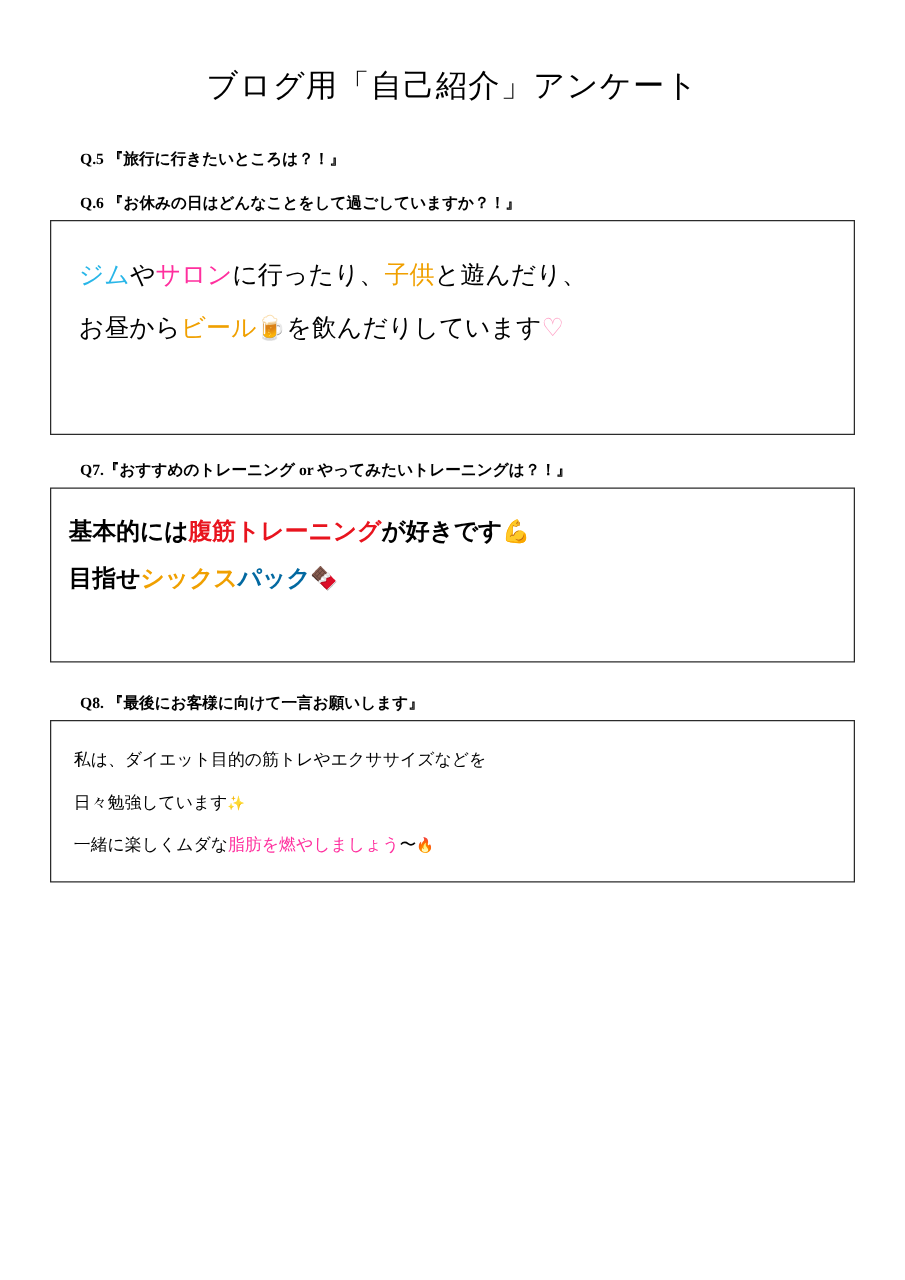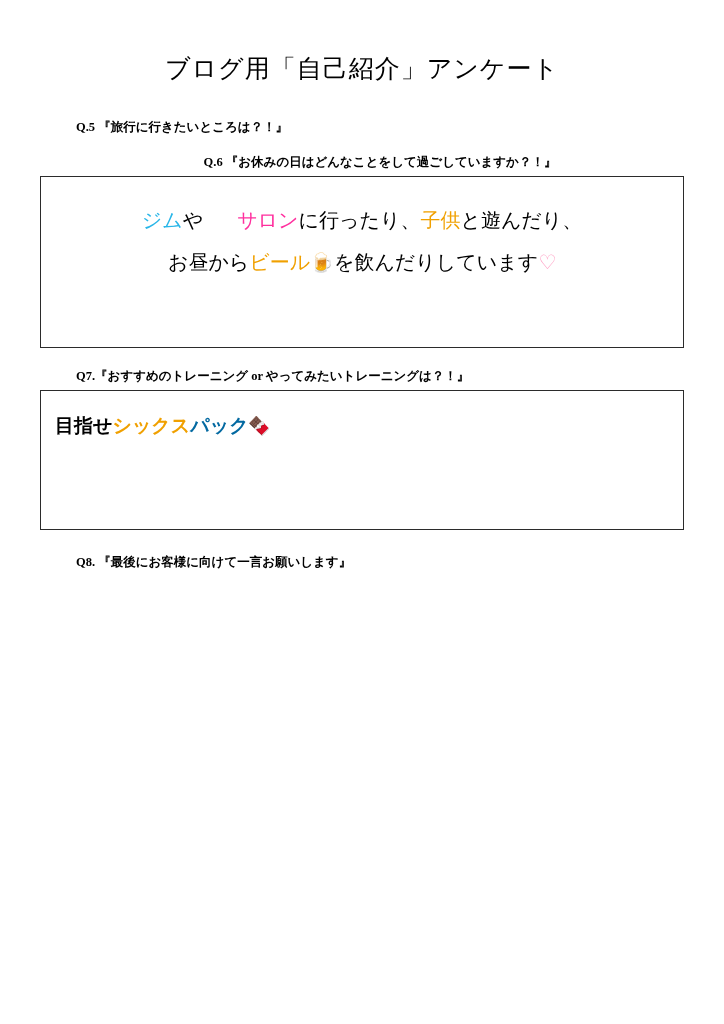--- a/index.html
+++ b/index.html
@@ -29,21 +29,21 @@
     letter-spacing: 1px;
     margin-top: 52px;
     font-family: "Liberation Serif", serif;
     white-space: nowrap;
   }
 
   .question-label {
     font-size: 12.5px;
     font-weight: bold;
     font-family: "Liberation Serif", serif;
-    margin-left: 36px;
+    margin-left: 24px;
     margin-bottom: 5px;
     white-space: nowrap;
   }
 
   .answer-box {
     border: 1px solid #2b2b2b;
     box-sizing: border-box;
     background: #ffffff;
   }
 
@@ -83,42 +83,42 @@
   .q8-line {
     font-size: 13.5px;
     line-height: 2.5;
     font-family: "Liberation Serif", serif;
     white-space: nowrap;
   }
 
   .c-black  { color: #000000; }
   .c-blue   { color: #2f6fd0; }
   .c-cyan   { color: #29b6e8; }
-  .c-pink   { color: #ff2f9e; margin-left: 34px; }
+  .c-pink   { color: #ff2f9e; }
   .c-orange { color: #f0a000; }
   .c-green  { color: #0369a1; }
   .c-red    { color: #e8141e; }
   .c-magenta{ color: #ff2f9e; }
 
   .emoji {
     font-family: "DejaVu Sans", sans-serif;
     font-size: 0.95em;
   }
   .emoji-sm {
     font-family: "DejaVu Sans", sans-serif;
     font-size: 0.85em;
   }
   .heart-outline {
     font-family: "DejaVu Sans", sans-serif;
     color: #ff9fc4;
     font-size: 1.0em;
   }
 
   .spacer-top-q5 { margin-top: 34px; }
-  .spacer-q6 { margin-top: 18px; text-align: center; }
+  .spacer-q6 { margin-top: 18px; }
   .spacer-q7 { margin-top: 20px; }
   .spacer-q8 { margin-top: 24px; }
 </style>
 </head>
 <body>
 
 <div class="page">
 
   <div class="doc-title">ブログ用「自己紹介」アンケート</div>
 
@@ -135,22 +135,36 @@
       <div class="q6-line">
         <span class="c-black">お昼から</span><span class="c-orange">ビール</span><span class="emoji">🍺</span><span class="c-black">を飲んだりしています</span><span class="heart-outline">♡</span>
       </div>
     </div>
   </div>
 
   <div class="block spacer-q7">
     <div class="question-label">Q7.『おすすめのトレーニング or やってみたいトレーニングは？！』</div>
     <div class="answer-box" id="box-q7">
       <div class="q7-line">
+        <span class="c-black">基本的には</span><span class="c-red">腹筋トレーニング</span><span class="c-black">が好きです</span><span class="emoji">💪</span>
+      </div>
+      <div class="q7-line">
         <span class="c-black">目指せ</span><span class="c-orange">シックス</span><span class="c-green">パック</span><span class="emoji">🍫</span>
       </div>
     </div>
   </div>
 
   <div class="block spacer-q8">
     <div class="question-label">Q8. 『最後にお客様に向けて一言お願いします』</div>
+    <div class="answer-box" id="box-q8">
+      <div class="q8-line">
+        <span class="c-black">私は、ダイエット目的の筋トレやエクササイズなどを</span>
+      </div>
+      <div class="q8-line">
+        <span class="c-black">日々勉強しています</span><span class="emoji-sm c-orange">✨</span>
+      </div>
+      <div class="q8-line">
+        <span class="c-black">一緒に楽しくムダな</span><span class="c-magenta">脂肪を燃やしましょう</span><span class="c-black">〜</span><span class="emoji-sm">🔥</span>
+      </div>
+    </div>
   </div>
 
 </div>
 
 </body></html>

